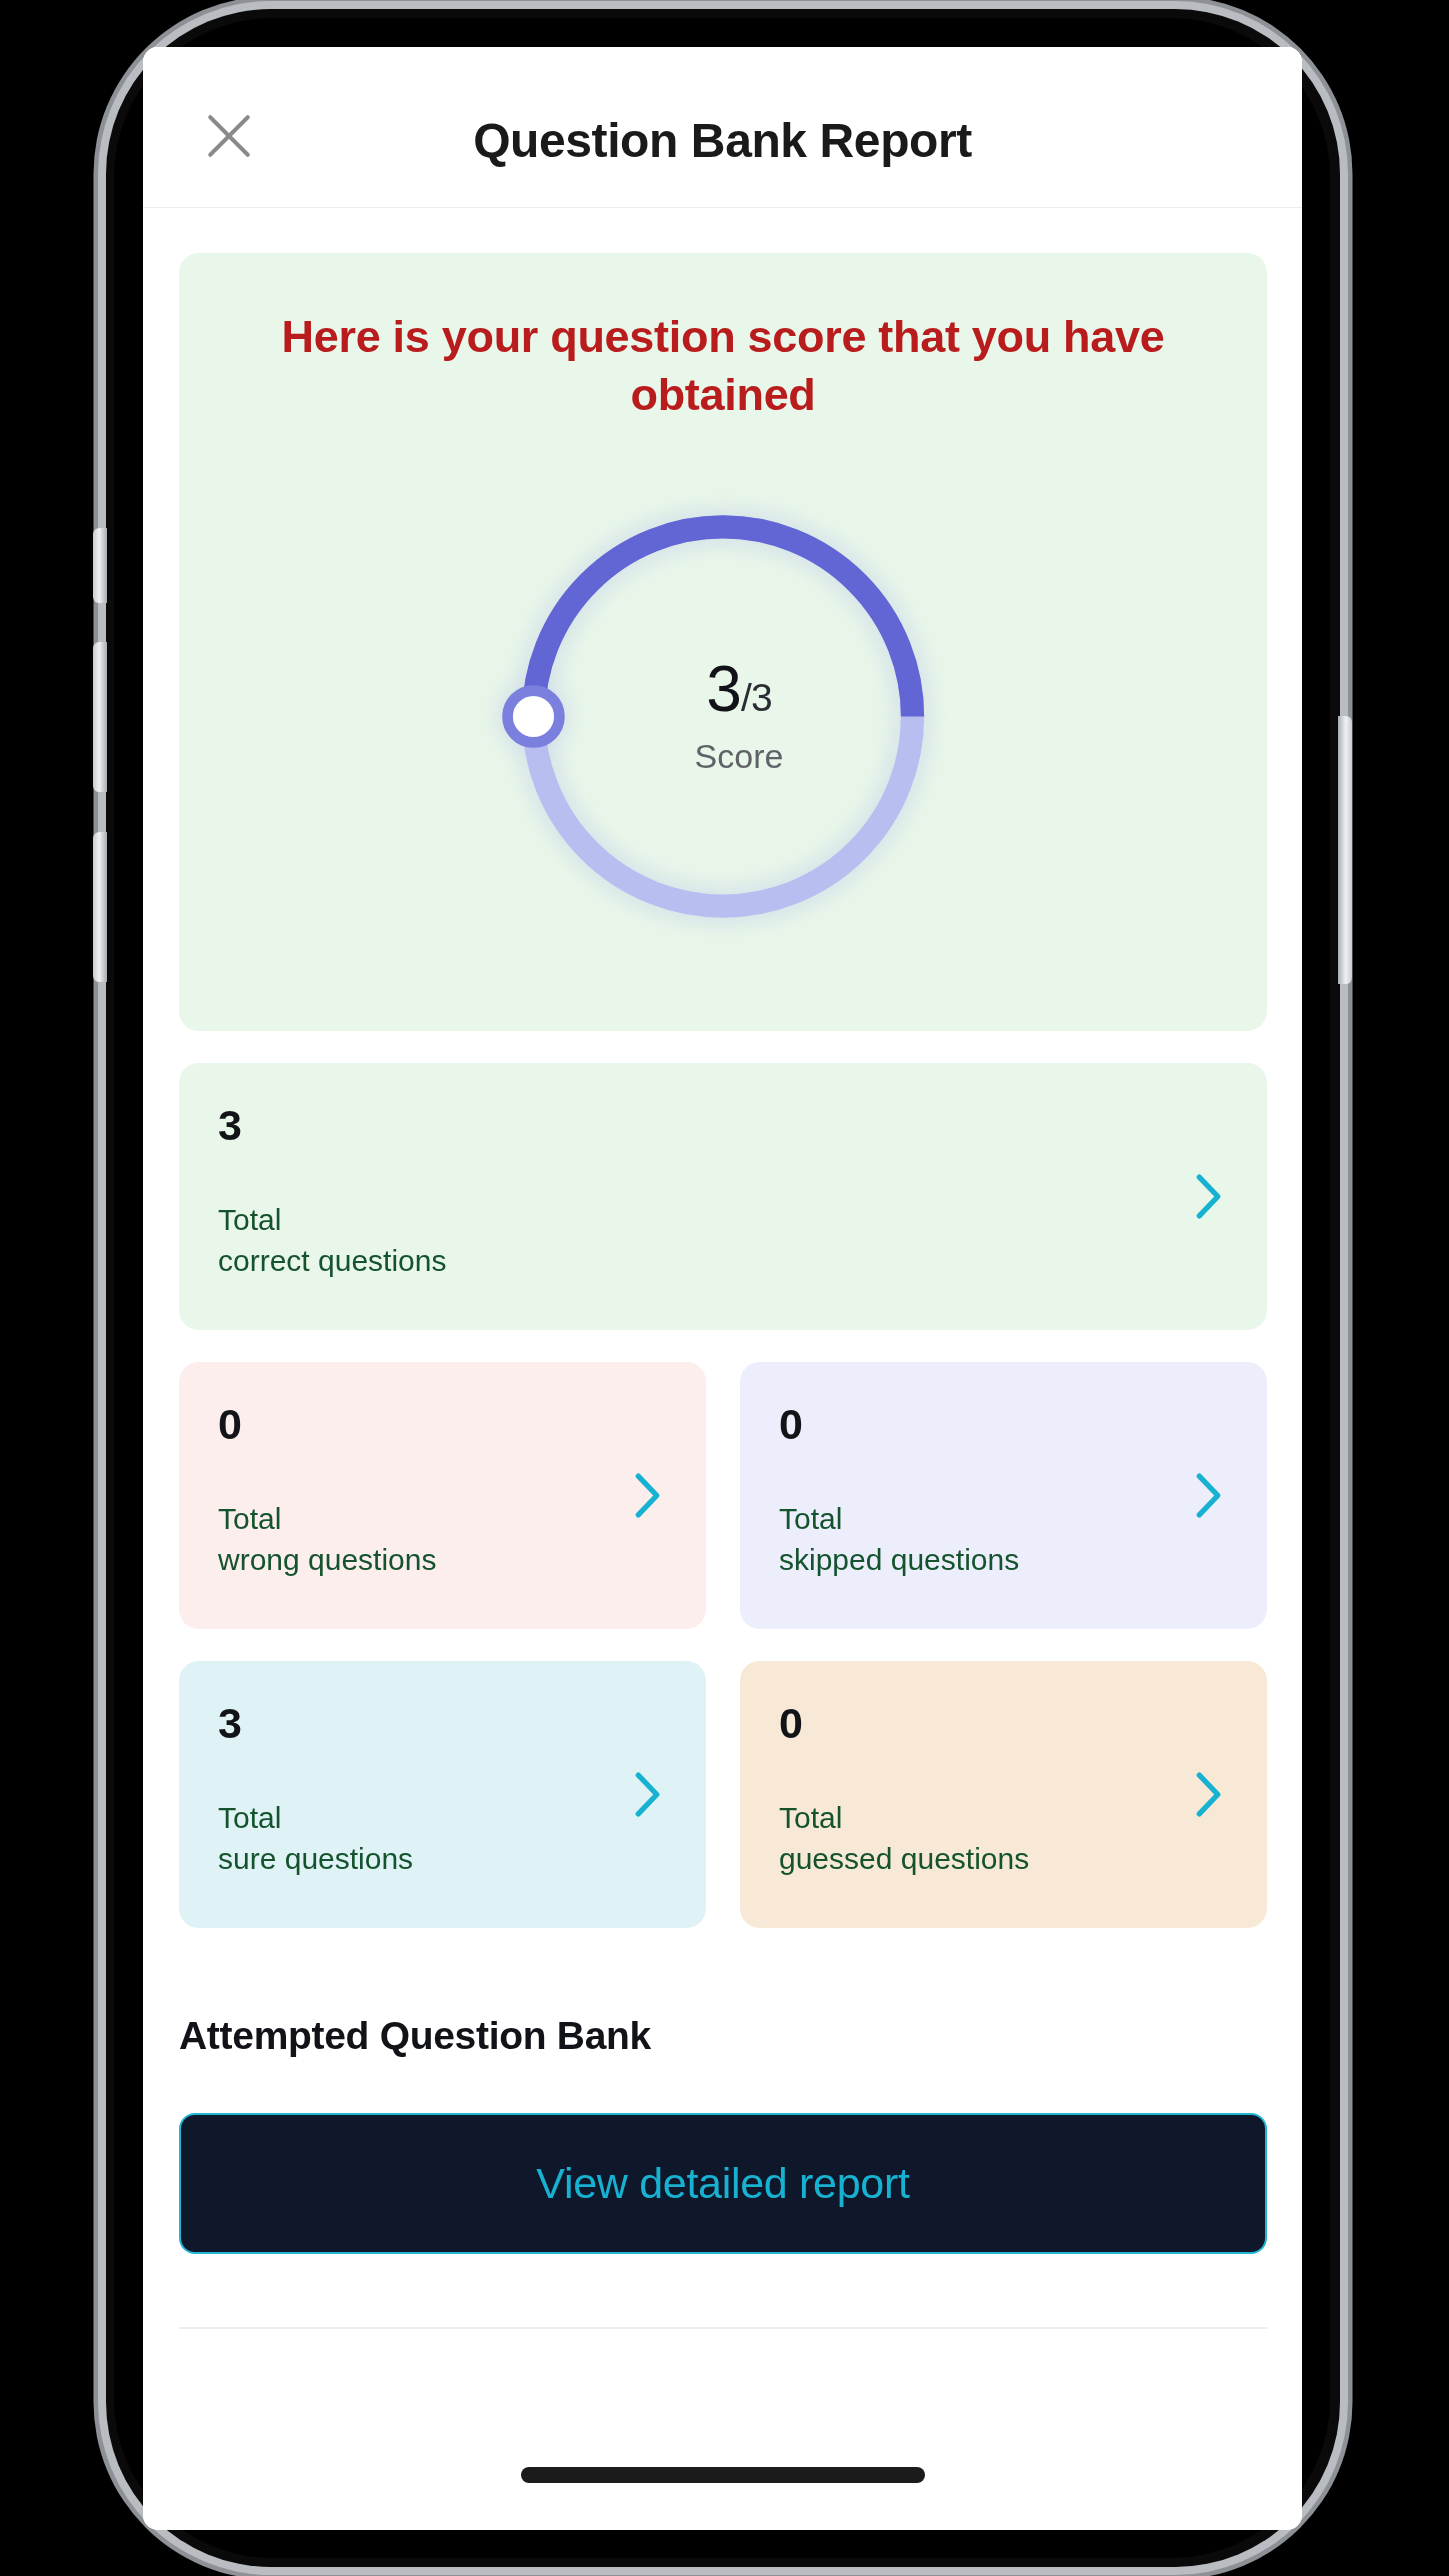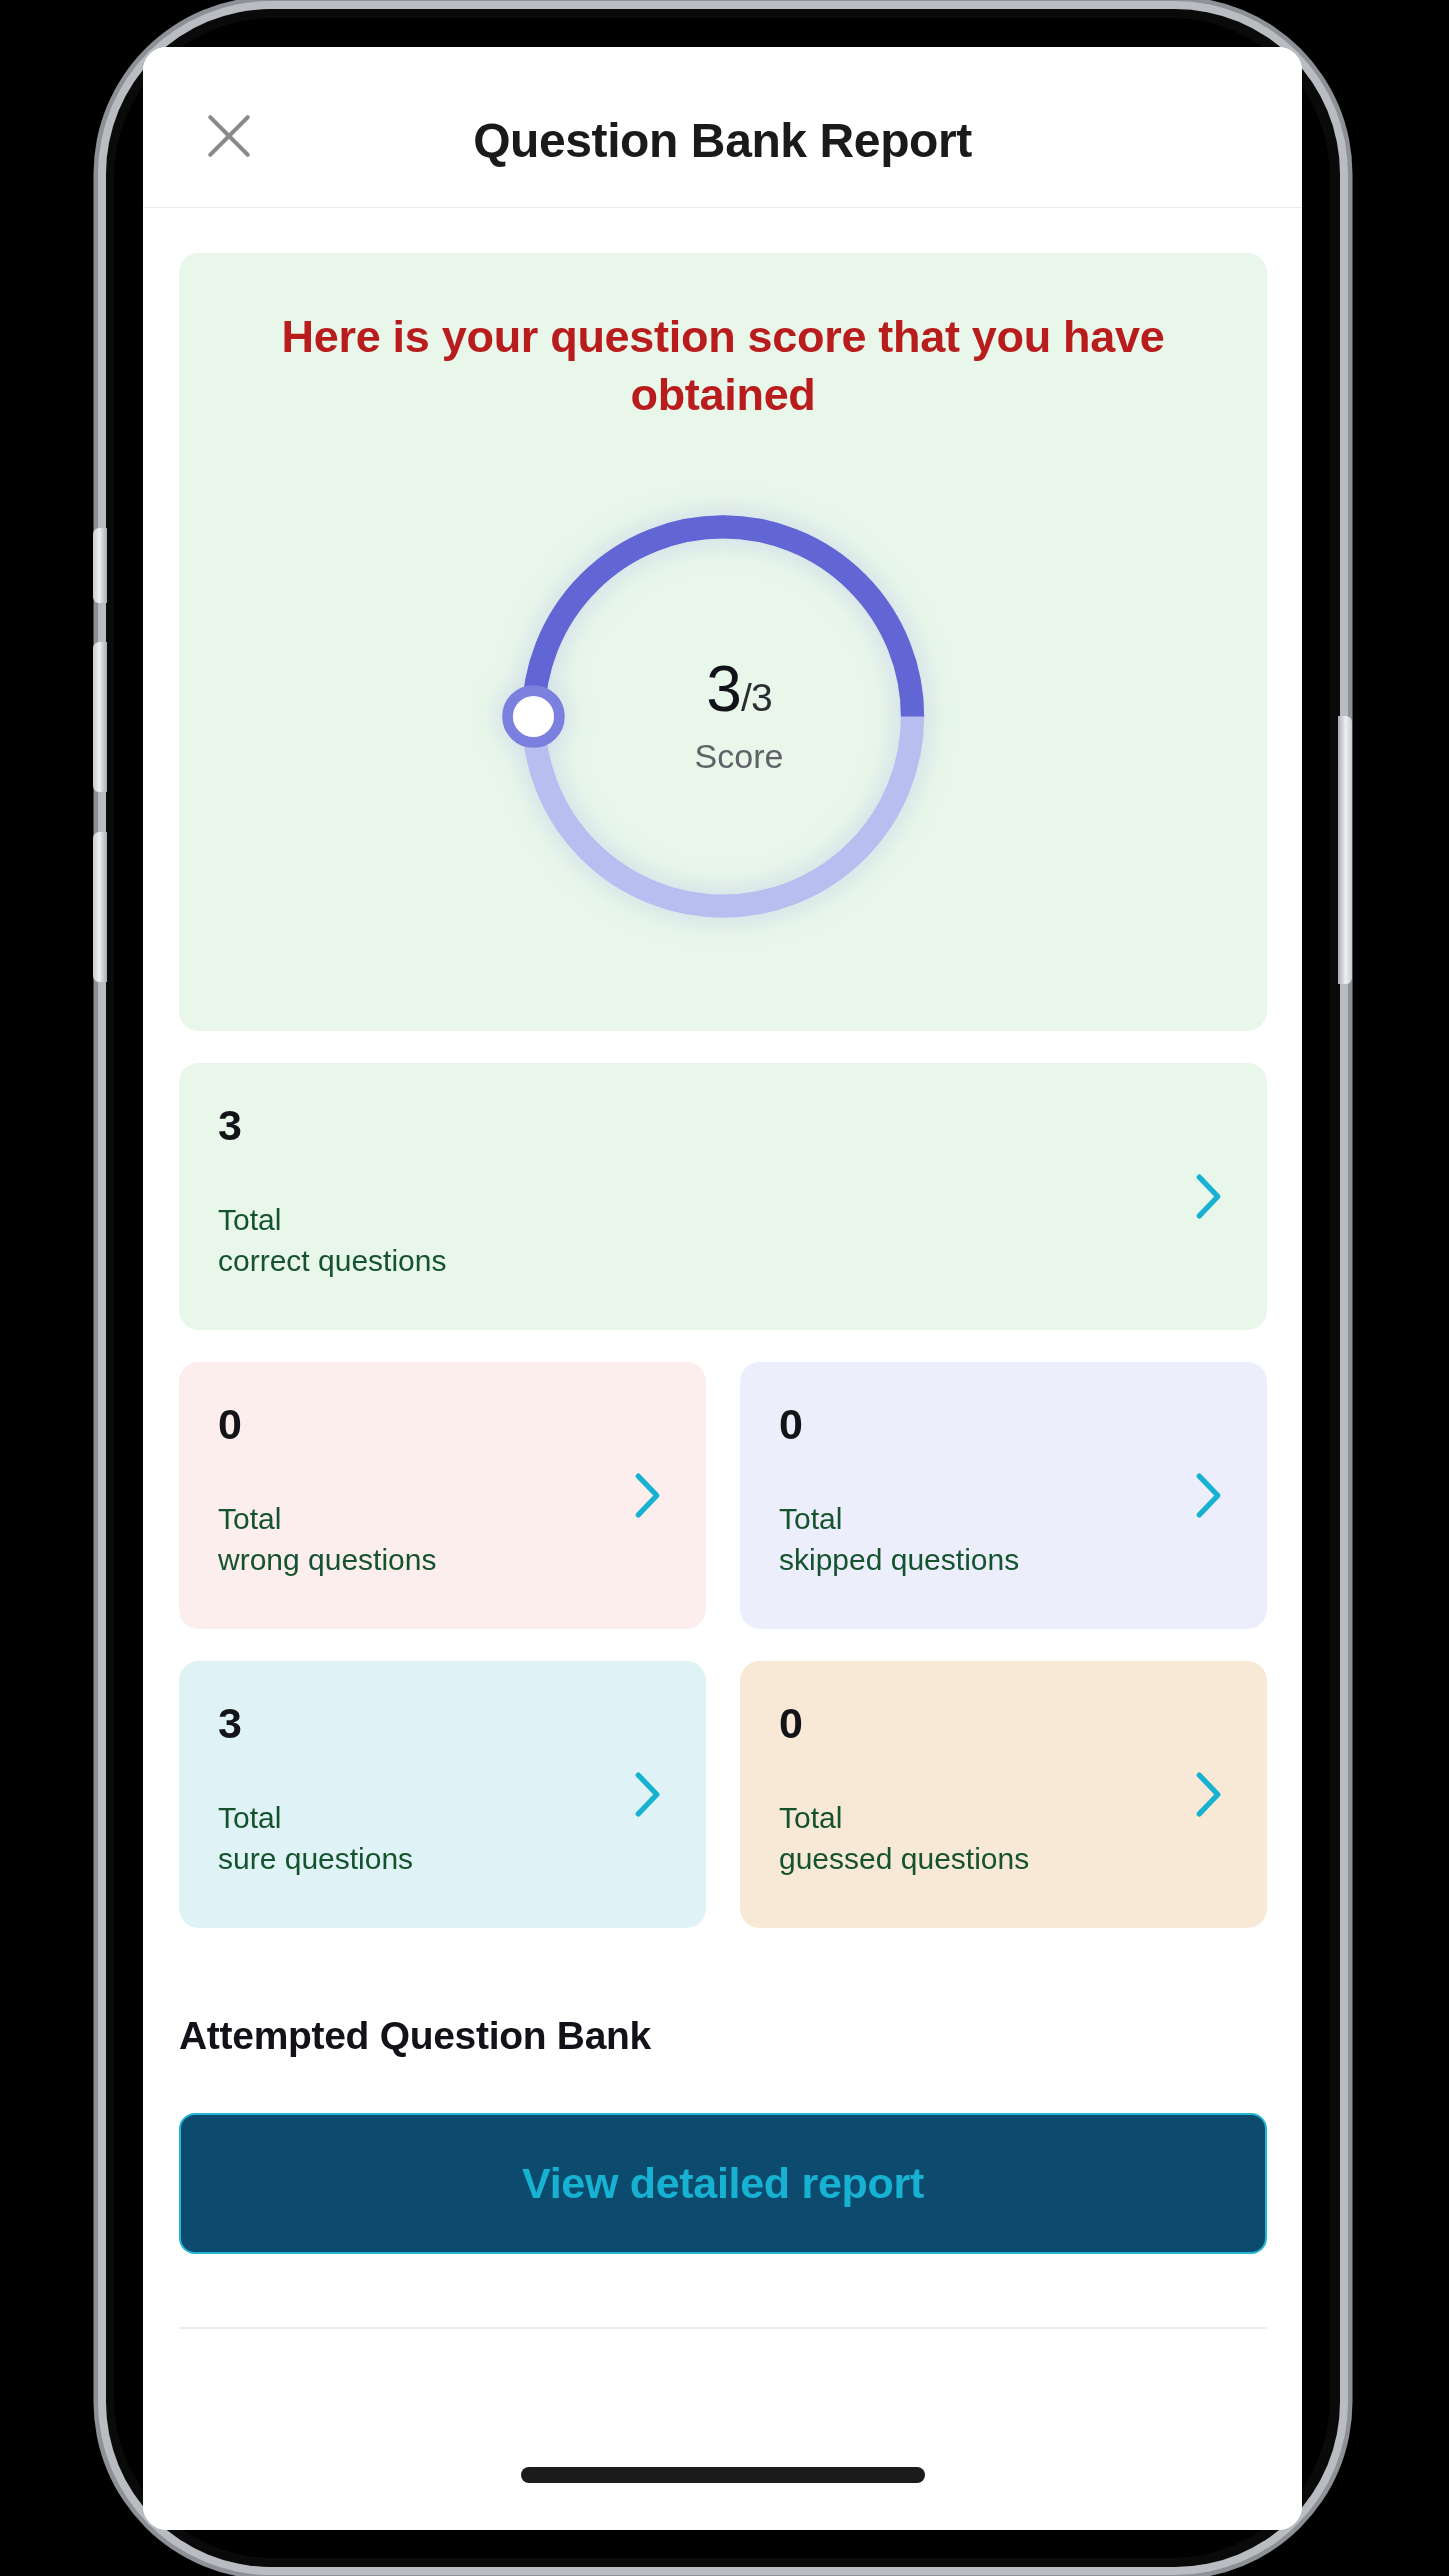--- a/index.html
+++ b/index.html
@@ -36,21 +36,21 @@
   #volume-down-button { left:93px; top:832px;  width:14.3px; height:150px; border-radius:6.3px 0 0 6.3px; }
   #mute-switch        { left:93px; top:528px;  width:14.3px; height:75px;  border-radius:6.3px 0 0 6.3px; }
   #power-button       { left:1338px; top:716px; width:14.3px; height:268px; border-radius:0 6.3px 6.3px 0;
                         background:linear-gradient(90deg,#a9adb2,#eef0f2 55%,#c9ccd0); }
 
   
   #screen{
     position:absolute;
     left:143px; top:47px;
     width:1159px; height:2483px;
-    border-radius:24px;
+    border-radius:15px;
     background:#ffffff;
     overflow:hidden;
   }
   #screen-content{
     position:absolute; inset:0;
     background:#fff;
   }
 
   
   #app-header{
@@ -153,26 +153,26 @@
   
   #graph-section{ margin:86px 36px 0 36px; width:1088px; }
   #graph-heading{
     font-size:39px; font-weight:700; color:#111318;
     letter-spacing:-0.3px;
   }
   #view-report-button{
     display:block;
     margin-top:55px;
     width:1088px; height:141px;
-    background:#0c4a6e;
+    background:#0f172a;
     border:2.7px solid #22b6d4;
     border-radius:16px;
     color:#17b2d1;
     font-family:"Liberation Sans", sans-serif;
-    font-size:43px; font-weight:700; letter-spacing:-0.3px;
+    font-size:43px; font-weight:400; letter-spacing:-0.3px;
     cursor:pointer;
   }
   #bottom-divider{
     margin:73px 36px 0 36px;
     width:1088px; height:1.8px;
     background:#ededed;
   }
 
   
   #home-indicator{

